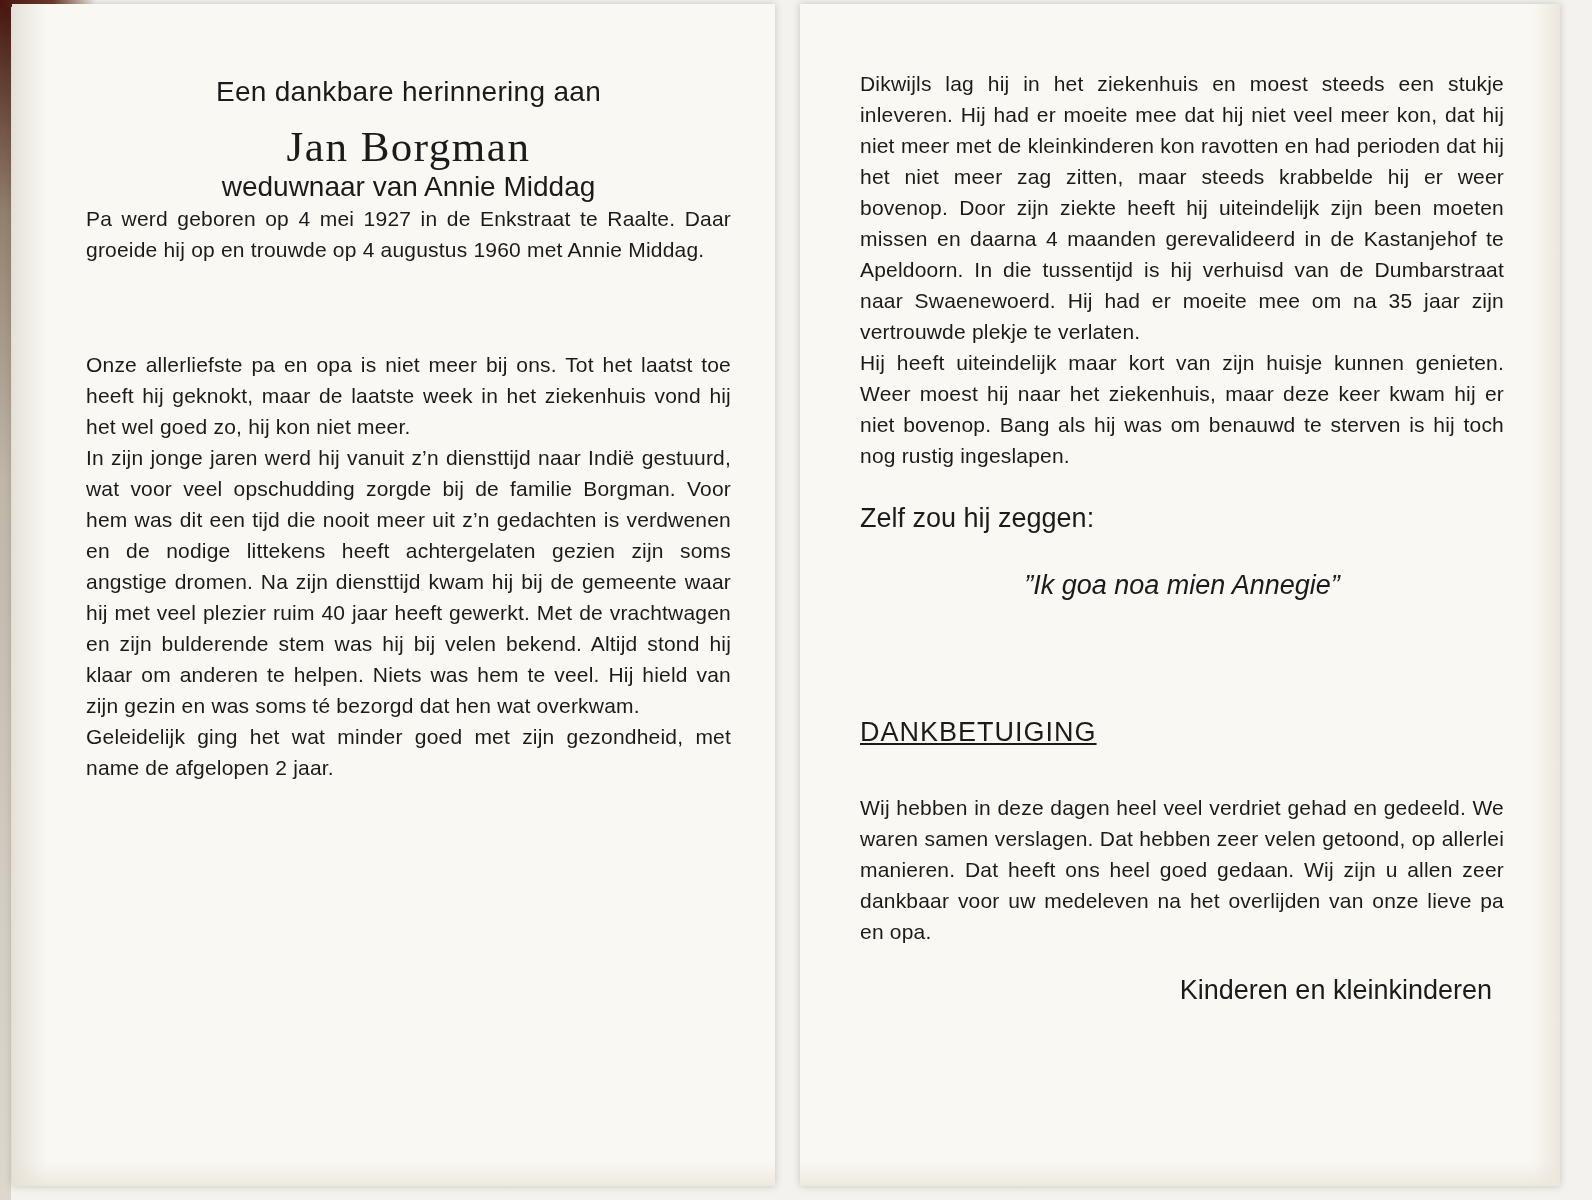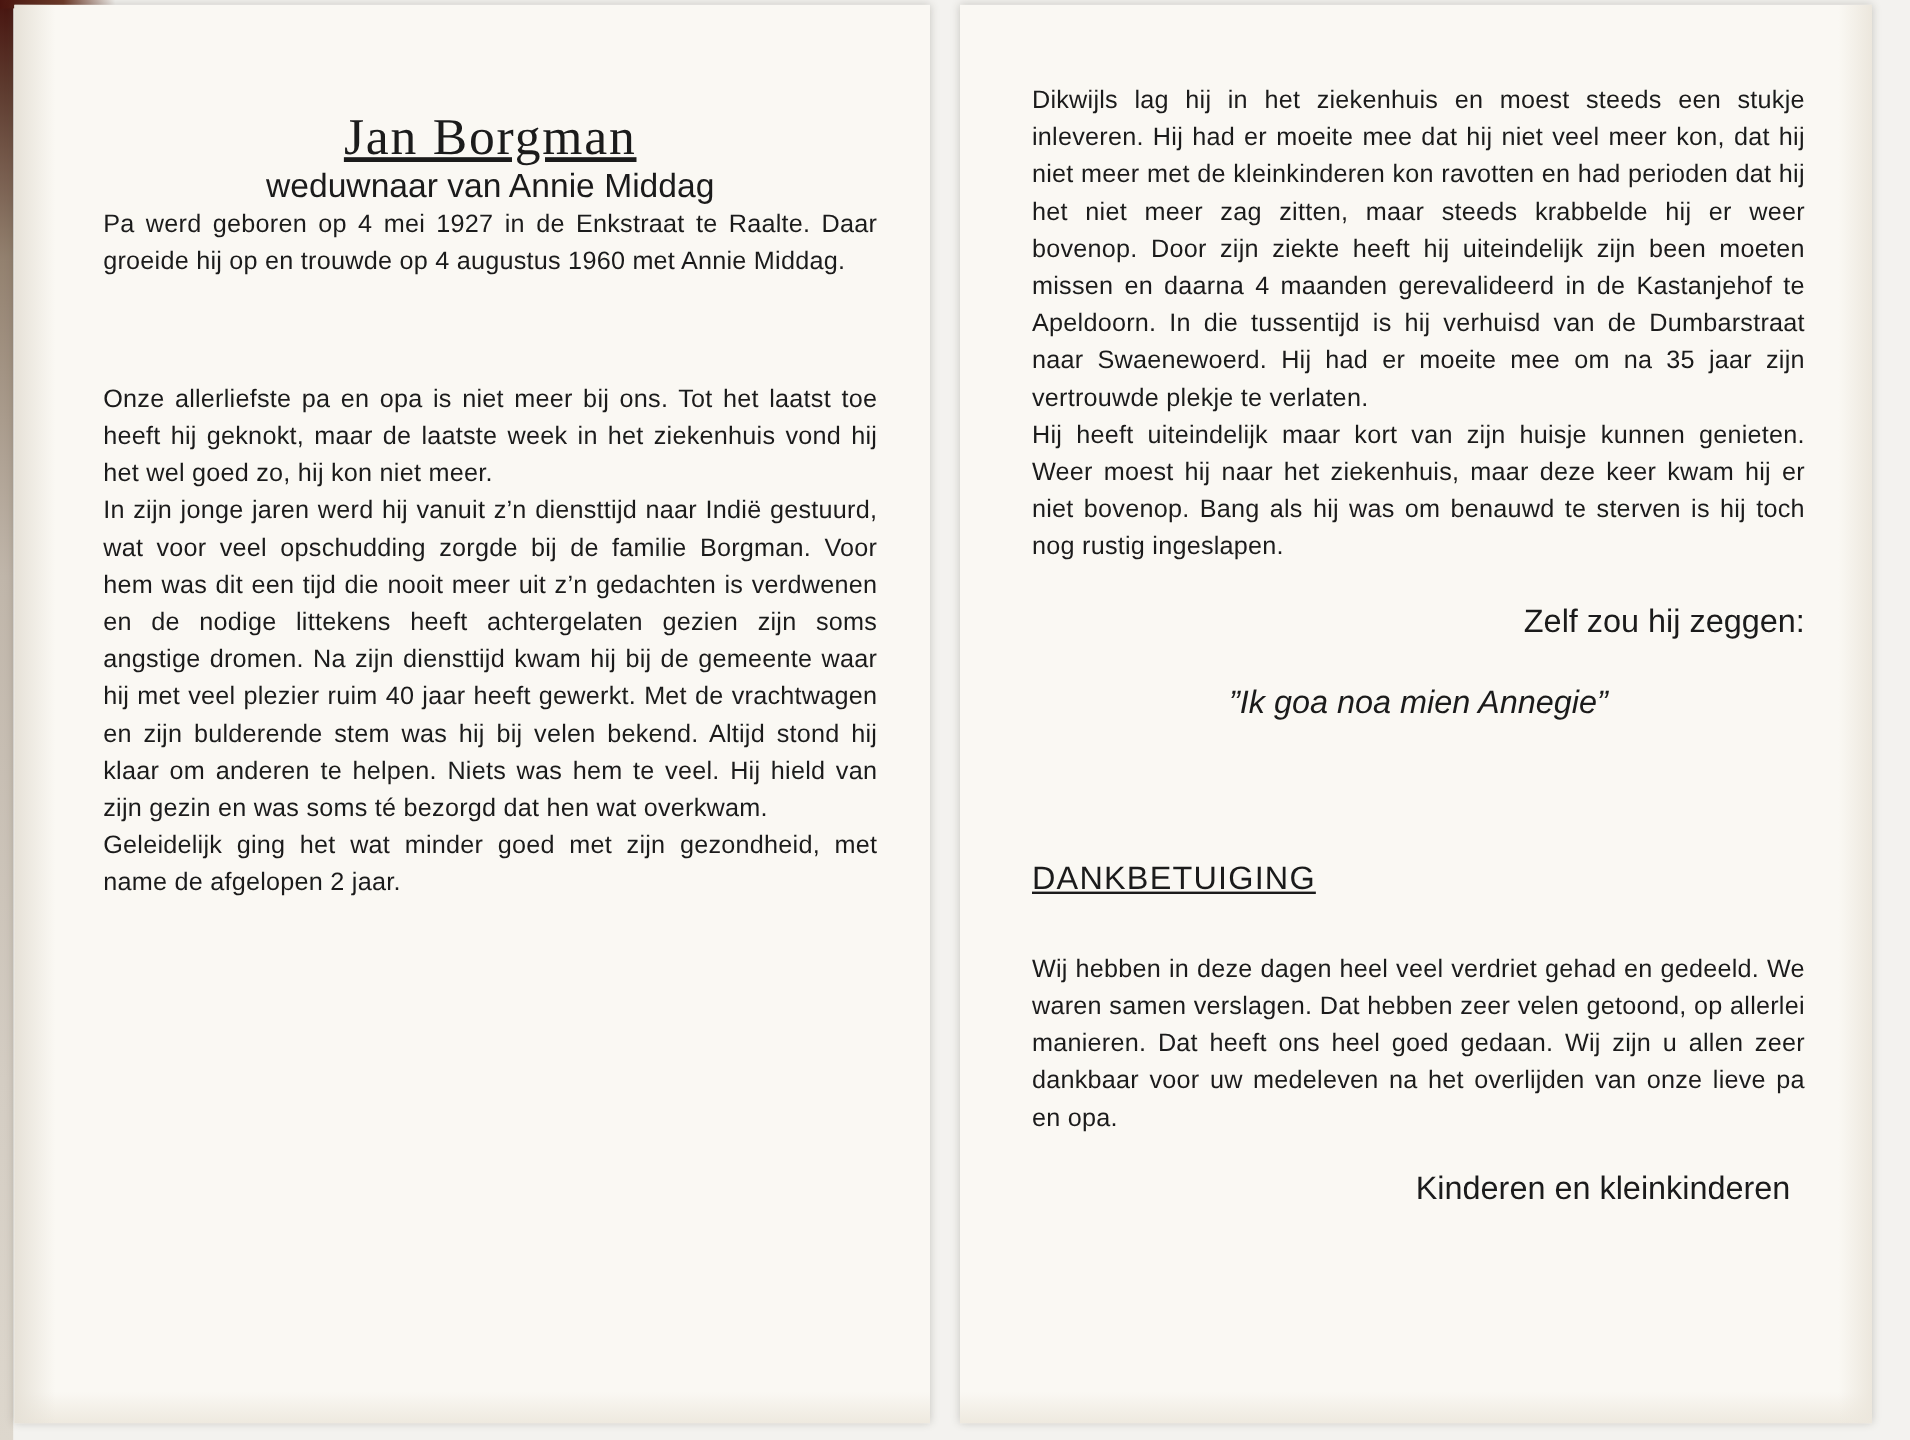--- a/index.html
+++ b/index.html
@@ -77,21 +77,20 @@
     letter-spacing: 0.3px;
   }
 
   .deceased-name {
     margin-top: 14px;
     text-align: center;
     font-family: "Liberation Serif", serif;
     font-size: 43px;
     font-weight: normal;
     letter-spacing: 1.5px;
-    text-decoration: underline;
   }
 
   .deceased-subtitle {
     margin-top: 0;
     text-align: center;
     font-size: 28px;
   }
 
   .body-text {
     font-size: 21px;
@@ -101,21 +100,20 @@
   }
 
   .birth-paragraph { }
 
   .main-block { margin-top: 84px; }
 
   .quote-intro {
     margin-top: 32px;
     font-size: 27px;
     line-height: 31px;
-    text-align: right;
   }
 
   .quote {
     margin-top: 36px;
     text-align: center;
     font-size: 27px;
     font-style: italic;
   }
 
   .ack-title {
@@ -136,20 +134,21 @@
 </style>
 </head>
 <body>
 
 <div class="scan">
 
   <div class="spine"></div>
   <div class="spine-top-mark"></div>
 
   <div class="card card-left">
+    <div class="intro">Een dankbare herinnering aan</div>
 
     <div class="deceased-name">Jan Borgman</div>
 
     <div class="deceased-subtitle">weduwnaar van Annie Middag</div>
 
     <p class="body-text birth-paragraph">Pa werd geboren op 4 mei 1927 in de Enkstraat te Raalte. Daar groeide hij op en trouwde op 4 augustus 1960 met Annie Middag.</p>
 
     <div class="main-block">
       <p class="body-text">Onze allerliefste pa en opa is niet meer bij ons. Tot het laatst toe heeft hij geknokt, maar de laatste week in het ziekenhuis vond hij het wel goed zo, hij kon niet meer.</p>
       <p class="body-text">In zijn jonge jaren werd hij vanuit z’n diensttijd naar Indië gestuurd, wat voor veel opschudding zorgde bij de familie Borgman. Voor hem was dit een tijd die nooit meer uit z’n gedachten is verdwenen en de nodige littekens heeft achtergelaten gezien zijn soms angstige dromen. Na zijn diensttijd kwam hij bij de gemeente waar hij met veel plezier ruim 40 jaar heeft gewerkt. Met de vrachtwagen en zijn bulderende stem was hij bij velen bekend. Altijd stond hij klaar om anderen te helpen. Niets was hem te veel. Hij hield van zijn gezin en was soms té bezorgd dat hen wat overkwam.</p>

